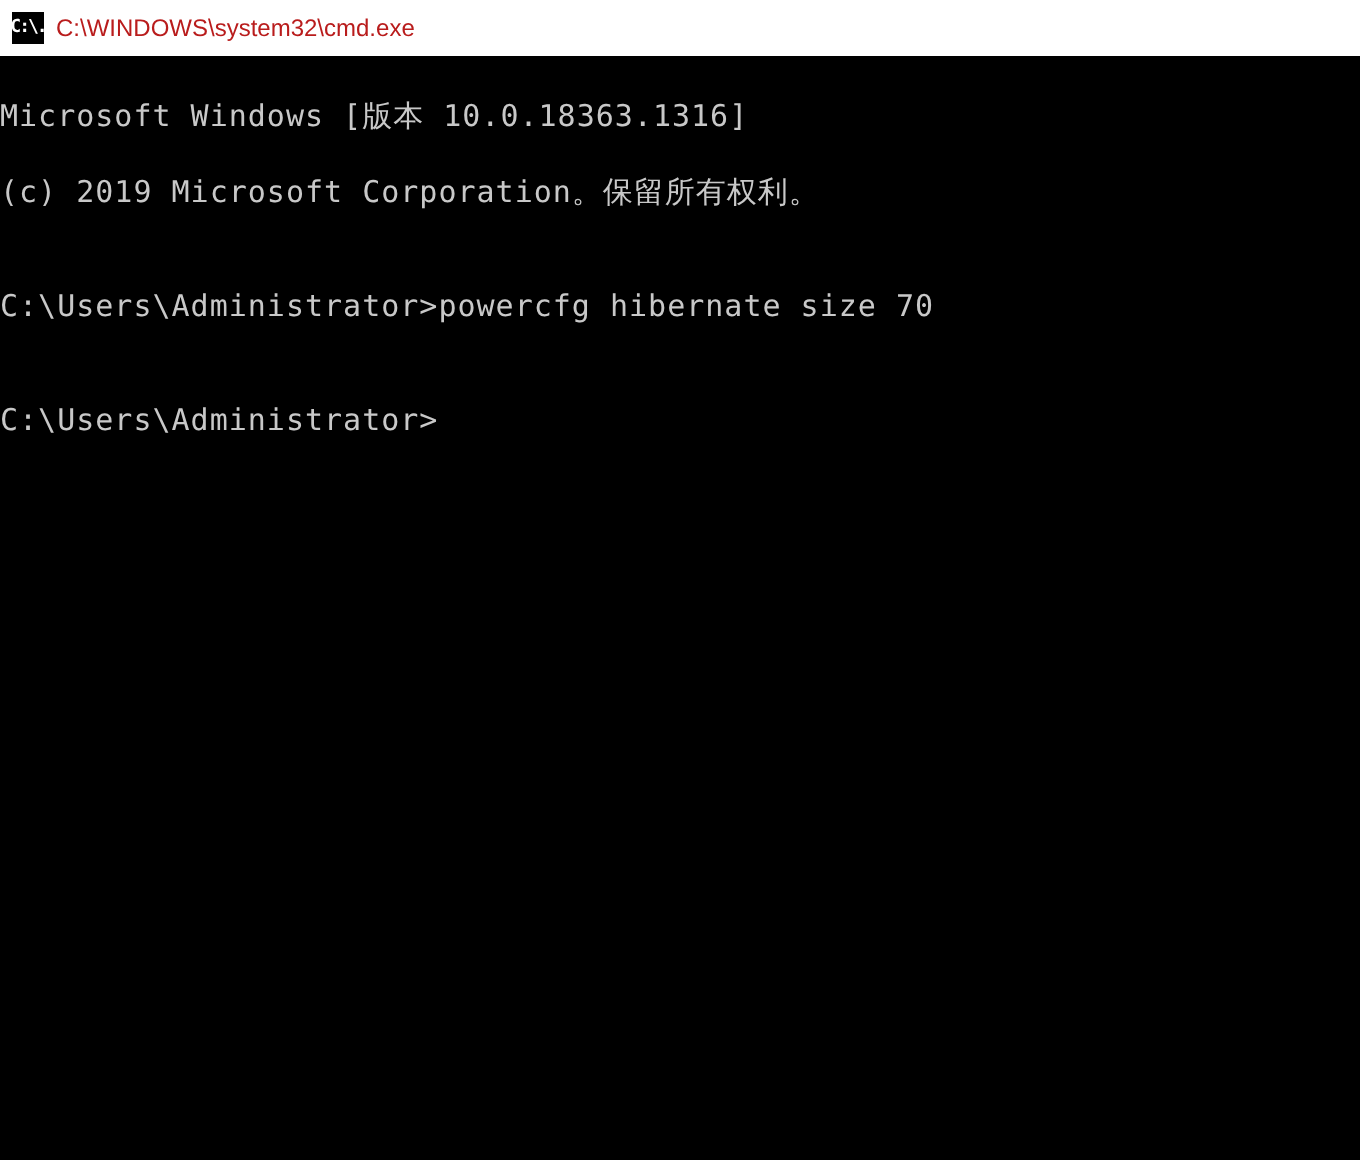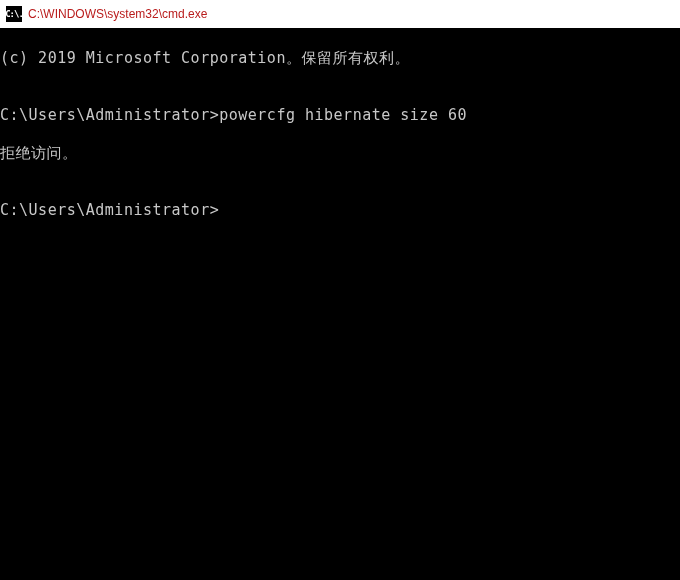--- a/index.html
+++ b/index.html
@@ -71,19 +71,19 @@
 <body>
 
 <div class="title-bar">
   <div class="title-icon">
     <span>C:\.</span>
   </div>
   <div class="title-text">C:\WINDOWS\system32\cmd.exe</div>
 </div>
 
 <div class="terminal">
+<span class="line">Microsoft Windows [版本 10.0.18363.1316]</span>
 <span class="line">(c) 2019 Microsoft Corporation。保留所有权利。</span>
 <span class="line"></span>
-<span class="line"><span>C:\Users\Administrator&gt;</span><span>powercfg hibernate size 60</span></span>
-<span class="line">拒绝访问。</span>
+<span class="line"><span>C:\Users\Administrator&gt;</span><span>powercfg hibernate size 70</span></span>
 <span class="line"></span>
 <span class="line prompt-line"><span>C:\Users\Administrator&gt;</span><span class="cursor-area"></span></span>
 </div>
 
 </body></html>

